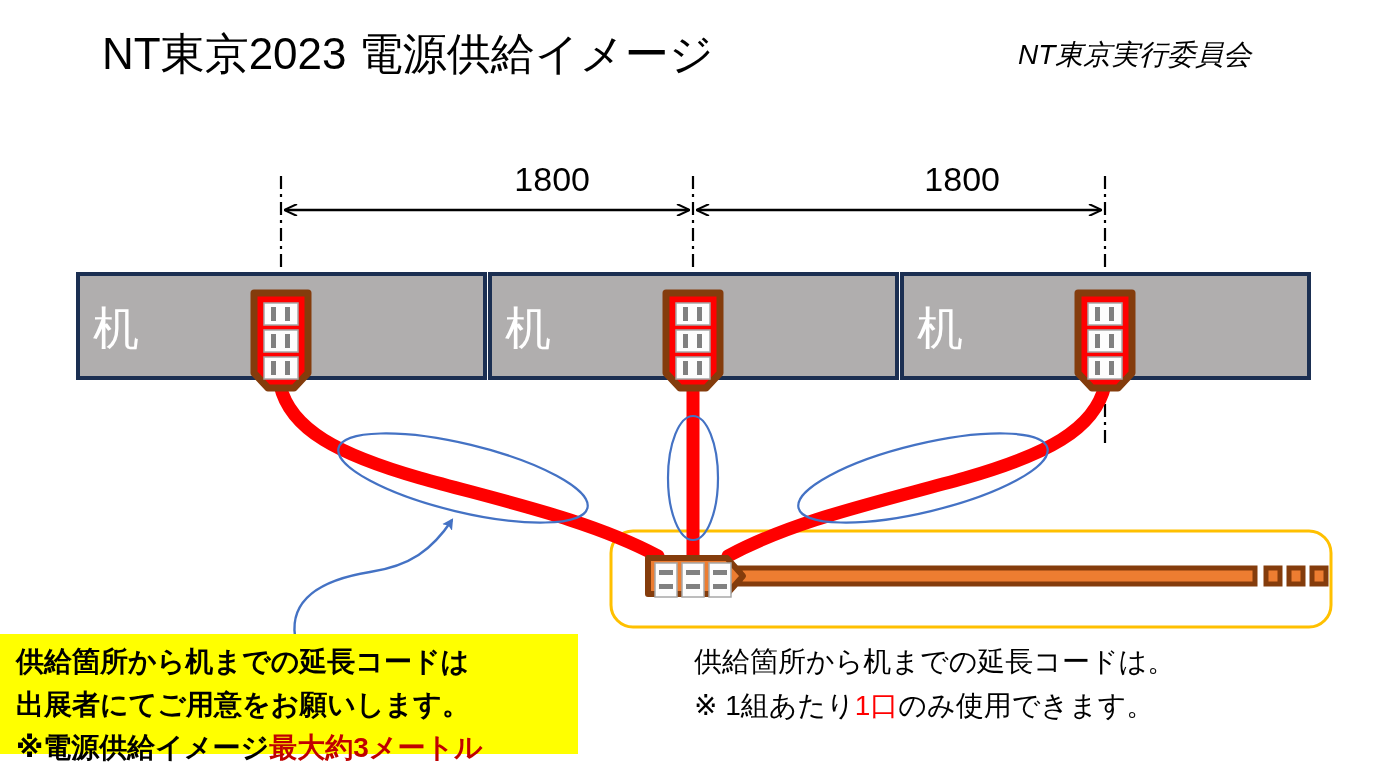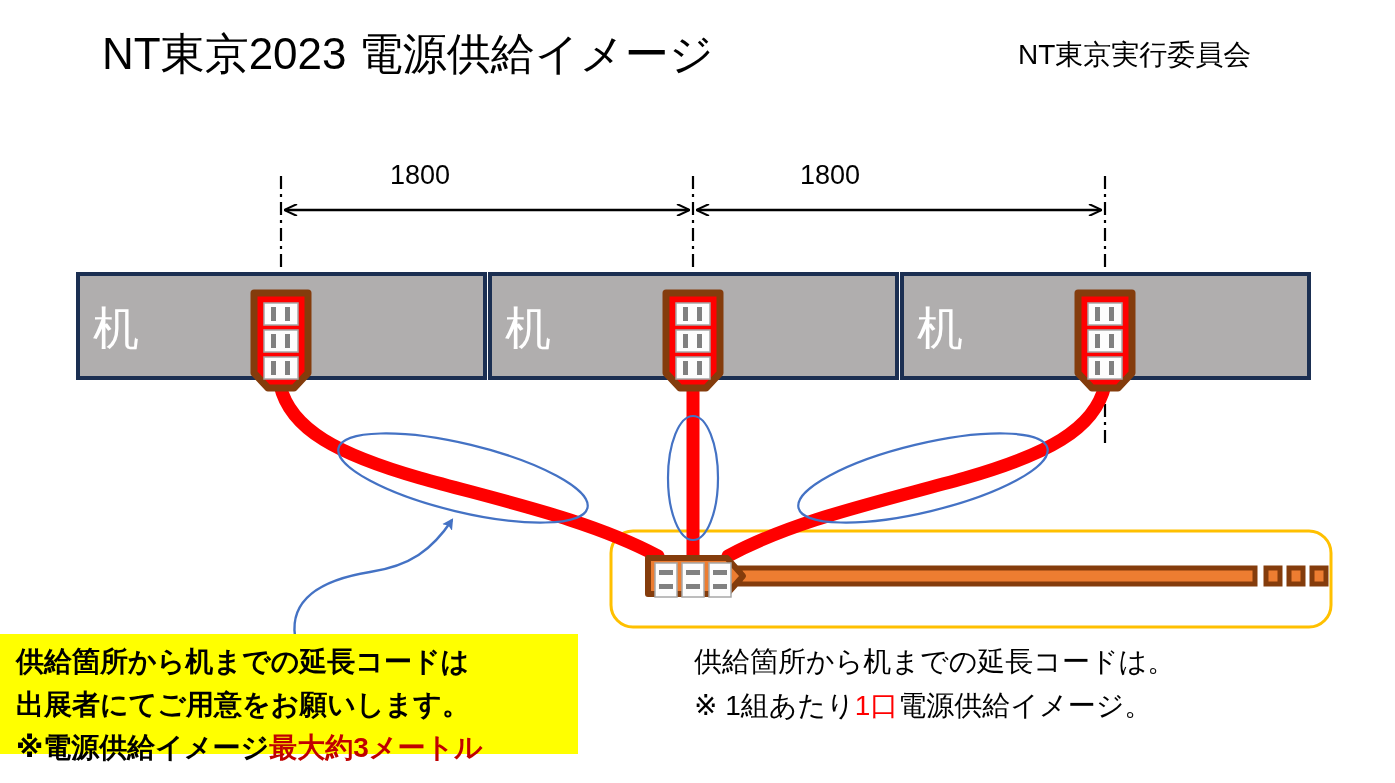--- a/index.html
+++ b/index.html
@@ -34,27 +34,28 @@
     white-space: nowrap;
     margin-left: 44px;
   }
   .org {
     position: absolute;
     left: 1018px;
     top: 36px;
     font-size: 28px;
     color: #000000;
     white-space: nowrap;
+    font-style: italic;
   }
   .dim-label {
     position: absolute;
-    font-size: 27px;
-    color: #000000;
-    white-space: nowrap;
-    text-align: left;
+    font-size: 34px;
+    color: #000000;
+    white-space: nowrap;
+    text-align: right;
   }
   .dim-label-1 { left: 390px; top: 160px; width: 200px; }
   .dim-label-2 { left: 800px; top: 160px; width: 200px; }
   .desk-label {
     position: absolute;
     font-size: 46px;
     color: #ffffff;
     white-space: nowrap;
   }
   .warn-box {
@@ -220,16 +221,16 @@
   <div class="desk-label" style="left:917px; top:298px;">机</div>
 
   <div class="warn-box">
     <div class="warn-line">供給箇所から机までの延長コードは</div>
     <div class="warn-line">出展者にてご用意をお願いします。</div>
     <div class="warn-line"><span>※電源供給イメージ</span><span class="warn-accent">最大約3メートル</span></div>
   </div>
 
   <div class="notes">
     <div class="note-line">供給箇所から机までの延長コードは。</div>
-    <div class="note-line"><span>※ 1組あたり</span><span class="note-accent">1口</span><span>電源供給イメージ。</span></div>
+    <div class="note-line"><span>※ 1組あたり</span><span class="note-accent">1口</span><span>のみ使用できます。</span></div>
   </div>
 
 </div>
 
 </body></html>

